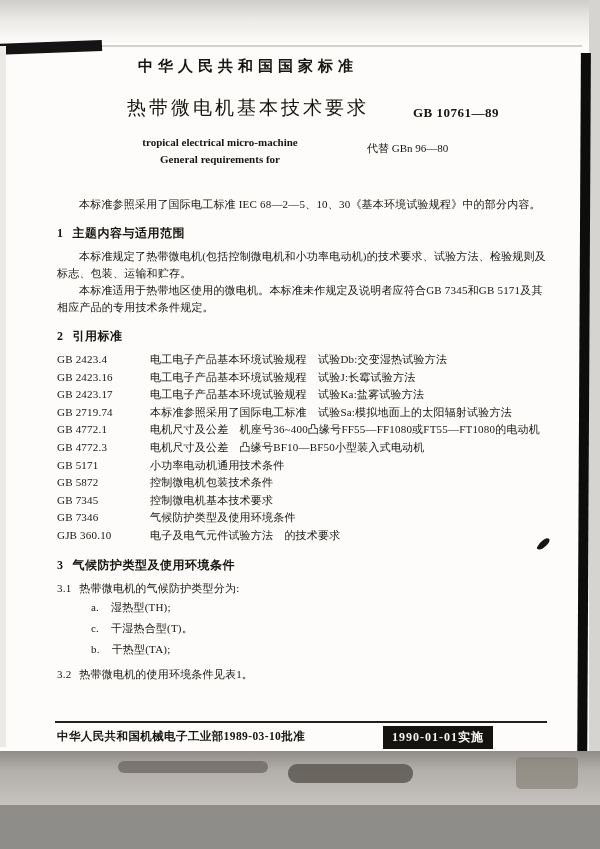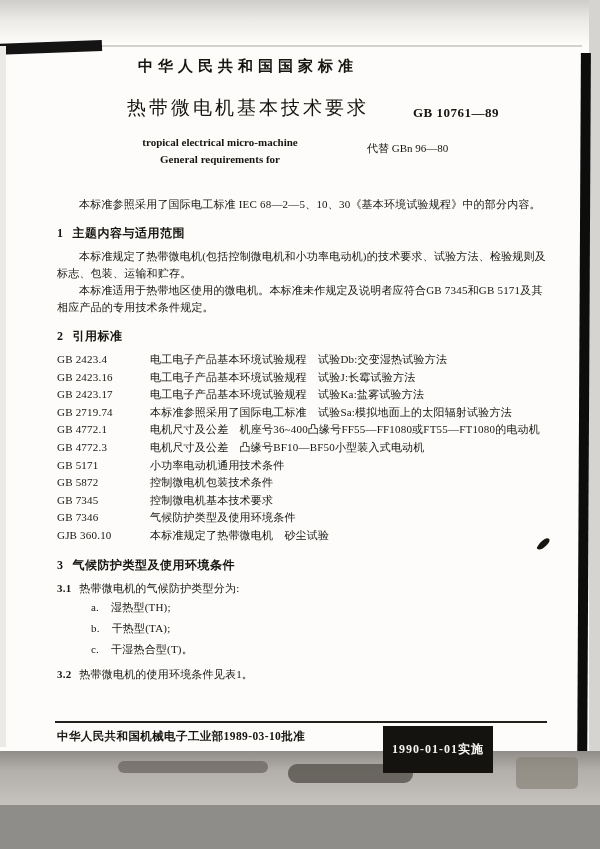--- a/index.html
+++ b/index.html
@@ -47,29 +47,29 @@
   
   .bodycopy { position:absolute; top:196px; left:57px; width:490px;
               font-size:11px; line-height:17px; letter-spacing:.2px; }
   .para  { text-indent:2em; }
   .h-sec { font-weight:bold; font-size:12px; margin-top:12px; margin-bottom:6px; letter-spacing:.5px; }
   .h-sec .sec-no { margin-right:9px; }
   .refs { margin-top:2px; }
   .ref-row { line-height:17.6px; white-space:nowrap; }
   .ref-code { display:inline-block; min-width:93px; }
   .clause { margin-top:6px; }
-  .clause .cl-no { font-weight:bold; margin-right:8px; }
+  .clause .cl-no { font-weight:normal; margin-right:8px; }
   .abc { margin-left:34px; line-height:21px; }
   .abc .it-label { margin-right:12px; }
   
   .footer-rule { position:absolute; top:721px; left:55px; width:492px; border-top:2px solid #23201b; }
   .footer-left { position:absolute; top:729px; left:57px; font-size:11.5px; font-weight:bold;
                  letter-spacing:.4px; }
   .footer-box  { position:absolute; top:726px; left:383px; background:#15130f; color:#f6f4f0;
-                 font-size:12px; font-weight:bold; padding:15px 9px; letter-spacing:1px; }
+                 font-size:12px; font-weight:bold; padding:3px 9px; letter-spacing:1px; }
 </style>
 </head>
 <body>
 
 <div class="canvas">
 
   <div class="edge-top"></div>
   <div class="edge-topline"></div>
   <div class="edge-topleft"></div>
   <div class="edge-left"></div>
@@ -110,37 +110,37 @@
       <div class="ref-row"><span class="ref-code">GB 2423.4</span><span>电工电子产品基本环境试验规程　试验Db:交变湿热试验方法</span></div>
       <div class="ref-row"><span class="ref-code">GB 2423.16</span><span>电工电子产品基本环境试验规程　试验J:长霉试验方法</span></div>
       <div class="ref-row"><span class="ref-code">GB 2423.17</span><span>电工电子产品基本环境试验规程　试验Ka:盐雾试验方法</span></div>
       <div class="ref-row"><span class="ref-code">GB 2719.74</span><span>本标准参照采用了国际电工标准　试验Sa:模拟地面上的太阳辐射试验方法</span></div>
       <div class="ref-row"><span class="ref-code">GB 4772.1</span><span>电机尺寸及公差　机座号36~400凸缘号FF55—FF1080或FT55—FT1080的电动机</span></div>
       <div class="ref-row"><span class="ref-code">GB 4772.3</span><span>电机尺寸及公差　凸缘号BF10—BF50小型装入式电动机</span></div>
       <div class="ref-row"><span class="ref-code">GB 5171</span><span>小功率电动机通用技术条件</span></div>
       <div class="ref-row"><span class="ref-code">GB 5872</span><span>控制微电机包装技术条件</span></div>
       <div class="ref-row"><span class="ref-code">GB 7345</span><span>控制微电机基本技术要求</span></div>
       <div class="ref-row"><span class="ref-code">GB 7346</span><span>气候防护类型及使用环境条件</span></div>
-      <div class="ref-row"><span class="ref-code">GJB 360.10</span><span>本标准规定了热带微电机　砂尘试验</span></div>
+      <div class="ref-row"><span class="ref-code">GJB 360.10</span><span>电子及电气元件试验方法　的技术要求</span></div>
     </div>
 
     <div class="h-sec">
       <span class="sec-no">3</span><span>气候防护类型及使用环境条件</span>
     </div>
     <div class="clause">
       <span class="cl-no">3.1</span><span>热带微电机的气候防护类型分为:</span>
     </div>
     <div class="abc">
       <span class="it-label">a.</span><span>湿热型(TH);</span>
     </div>
     <div class="abc">
-      <span class="it-label">b.</span><span>干热型(TA);</span>
+      <span class="it-label">c.</span><span>干湿热合型(T)。</span>
     </div>
     <div class="abc">
-      <span class="it-label">c.</span><span>干湿热合型(T)。</span>
+      <span class="it-label">b.</span><span>干热型(TA);</span>
     </div>
     <div class="clause">
       <span class="cl-no">3.2</span><span>热带微电机的使用环境条件见表1。</span>
     </div>
   </div>
 
   <div class="footer-rule"></div>
   <div class="footer-left">中华人民共和国机械电子工业部1989-03-10批准</div>
   <div class="footer-box">1990-01-01实施</div>
 

